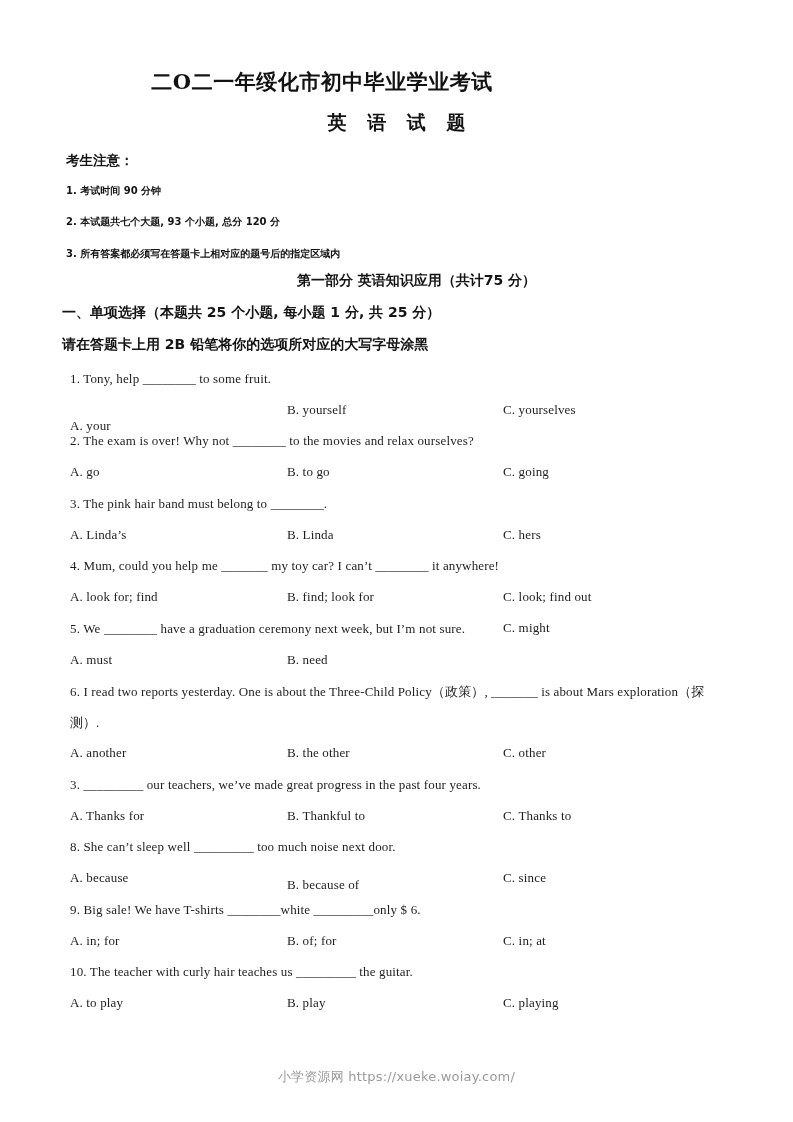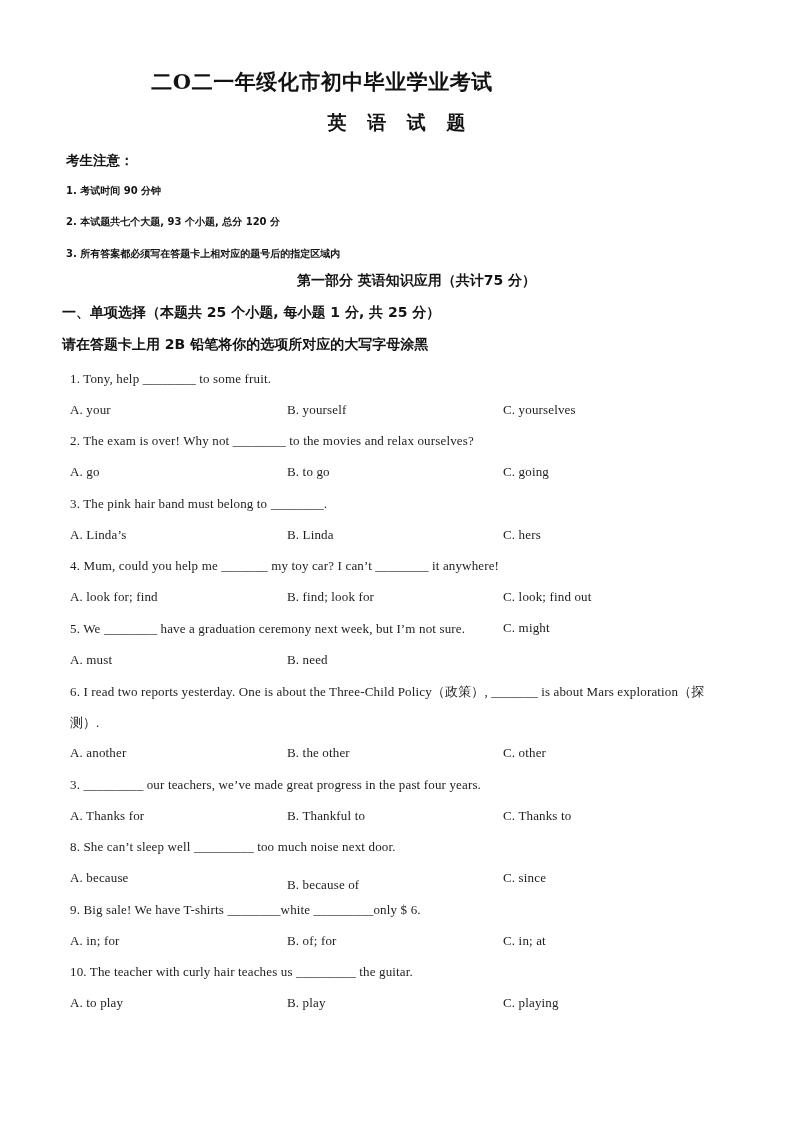--- a/index.html
+++ b/index.html
@@ -144,21 +144,21 @@
   <div class="notice-head" style="top:152px;">考生注意：</div>
   <div class="notice-line" style="top:184px;">1. 考试时间 90 分钟</div>
   <div class="notice-line" style="top:215px;">2. 本试题共七个大题, 93 个小题, 总分 120 分</div>
   <div class="notice-line" style="top:247px;">3. 所有答案都必须写在答题卡上相对应的题号后的指定区域内</div>
 
   <div class="part-title">第一部分 英语知识应用（共计75 分）</div>
   <div class="sec-line" style="top:304px;text-align:right;">一、单项选择（本题共 25 个小题, 每小题 1 分, 共 25 分）</div>
   <div class="sec-line" style="top:336px;">请在答题卡上用 2B 铅笔将你的选项所对应的大写字母涂黑</div>
 
   <div class="q-stem" style="top:371px;">1. Tony, help ________ to some fruit.</div>
-  <div class="opt col-a" style="top:402px;">A. your</div>
+  <div class="opt col-a" style="top:418px;">A. your</div>
   <div class="opt col-b" style="top:402px;">B. yourself</div>
   <div class="opt col-c" style="top:402px;">C. yourselves</div>
 
   <div class="q-stem" style="top:433px;">2. The exam is over! Why not ________ to the movies and relax ourselves?</div>
   <div class="opt col-a" style="top:464px;">A. go</div>
   <div class="opt col-b" style="top:464px;">B. to go</div>
   <div class="opt col-c" style="top:464px;">C. going</div>
 
   <div class="q-stem" style="top:496px;">3. The pink hair band must belong to ________.</div>
   <div class="opt col-a" style="top:527px;">A. Linda’s</div>
@@ -194,14 +194,15 @@
   <div class="q-stem" style="top:902px;">9. Big sale! We have T-shirts ________white _________only  $ 6.</div>
   <div class="opt col-a" style="top:933px;">A. in; for</div>
   <div class="opt col-b" style="top:933px;">B. of; for</div>
   <div class="opt col-c" style="top:933px;">C. in; at</div>
 
   <div class="q-stem" style="top:964px;">10. The teacher with curly hair teaches us _________ the guitar.</div>
   <div class="opt col-a" style="top:995px;">A. to play</div>
   <div class="opt col-b" style="top:995px;">B. play</div>
   <div class="opt col-c" style="top:995px;">C. playing</div>
 
+  <div class="watermark">小学资源网 https://xueke.woiay.com/</div>
 
 </div>
 
 </body></html>

